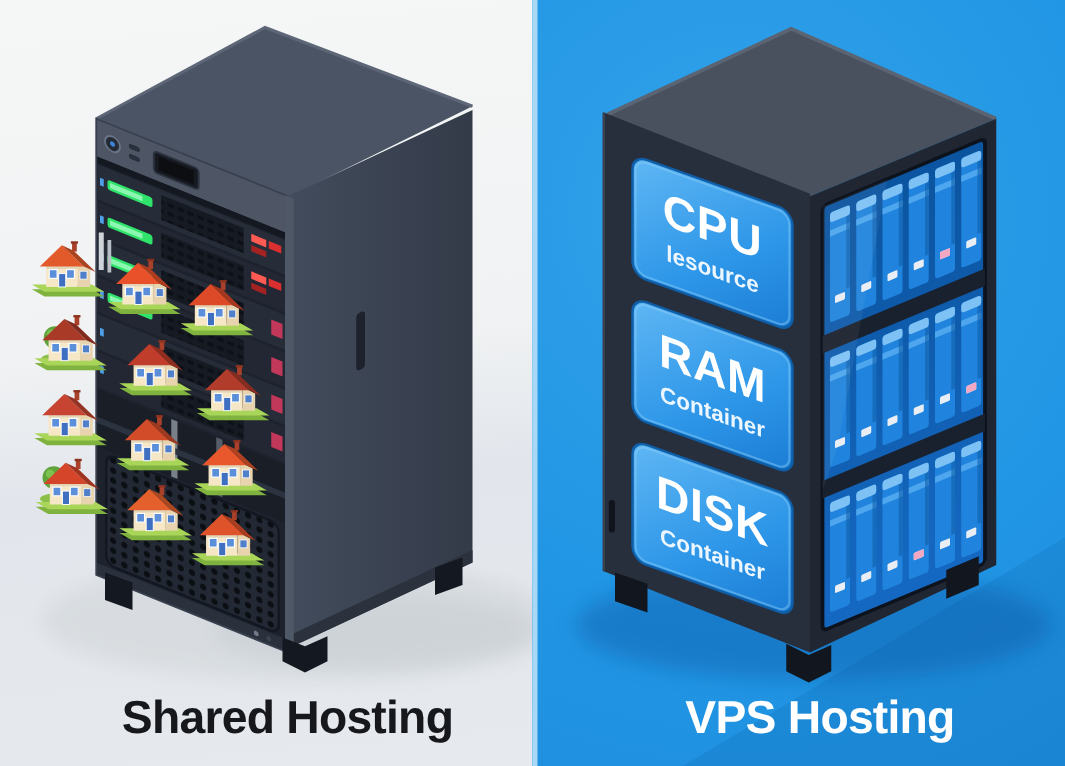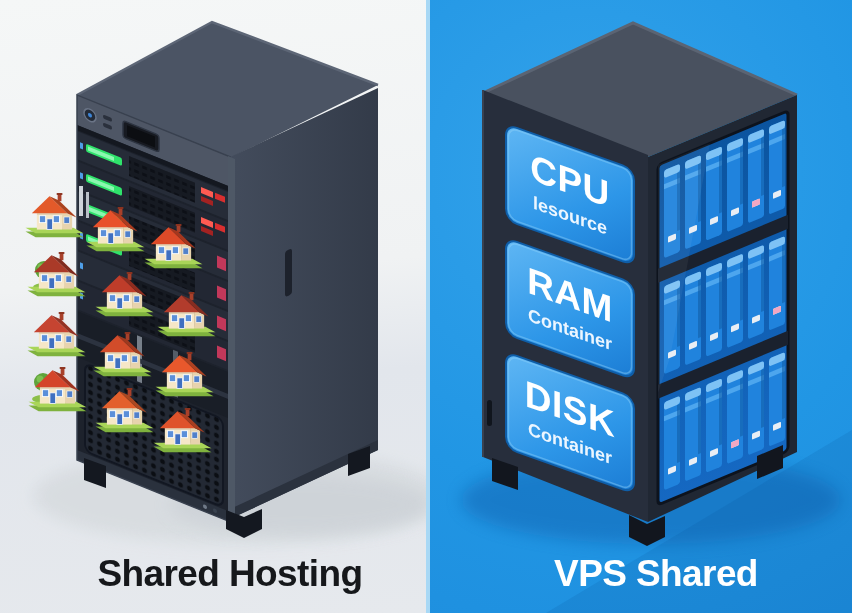--- a/index.html
+++ b/index.html
@@ -324,15 +324,15 @@
         </g>
 
         <g fill="#12161e">
           <polygon points="66,458 92,467 92,490 66,481"></polygon>
           <polygon points="203,515 221,524 239,516 239,537 221,546 203,537"></polygon>
           <polygon points="331,456 357,445 357,468 331,479"></polygon>
         </g>
       </g>
     </svg>
 
-    <h1 class="title title-right">VPS Shared</h1>
+    <h1 class="title title-right">VPS Hosting</h1>
   </section>
 </div>
 
 </body></html>

